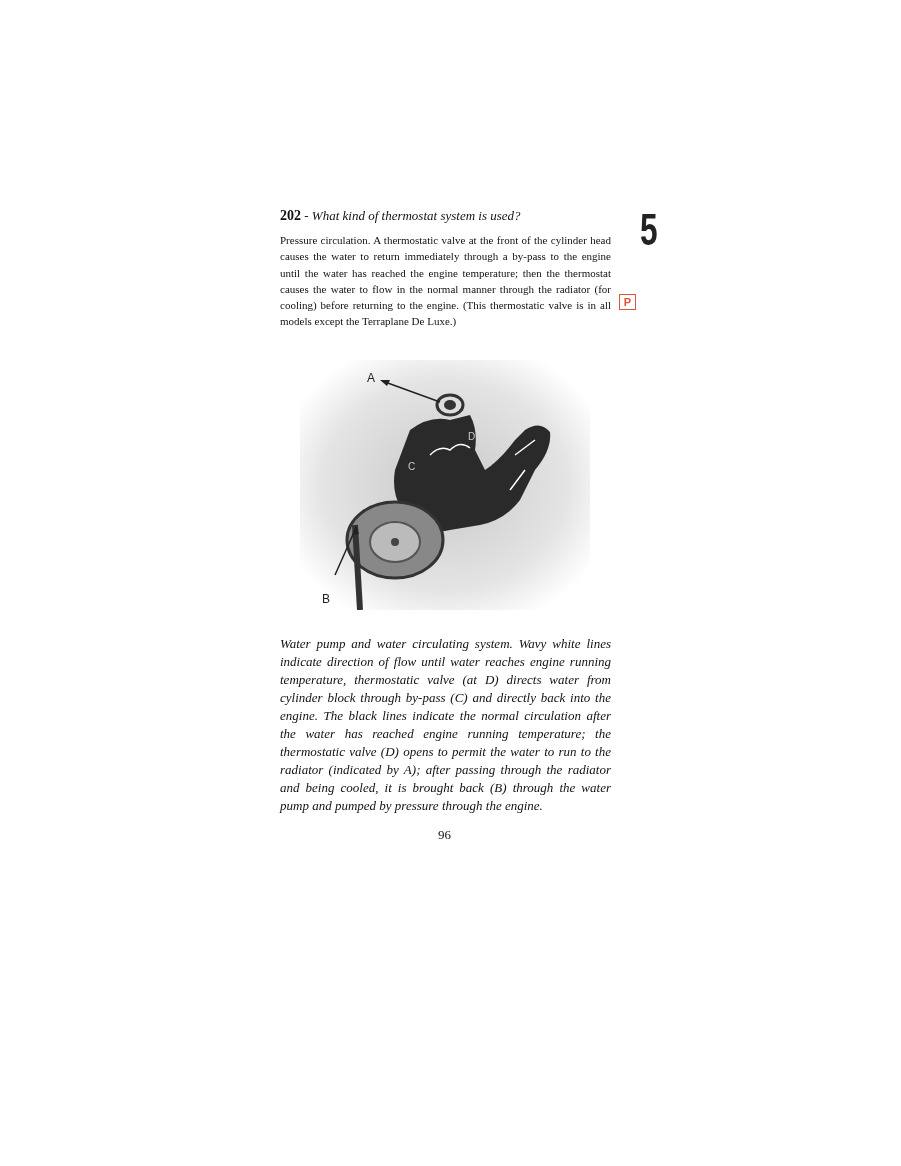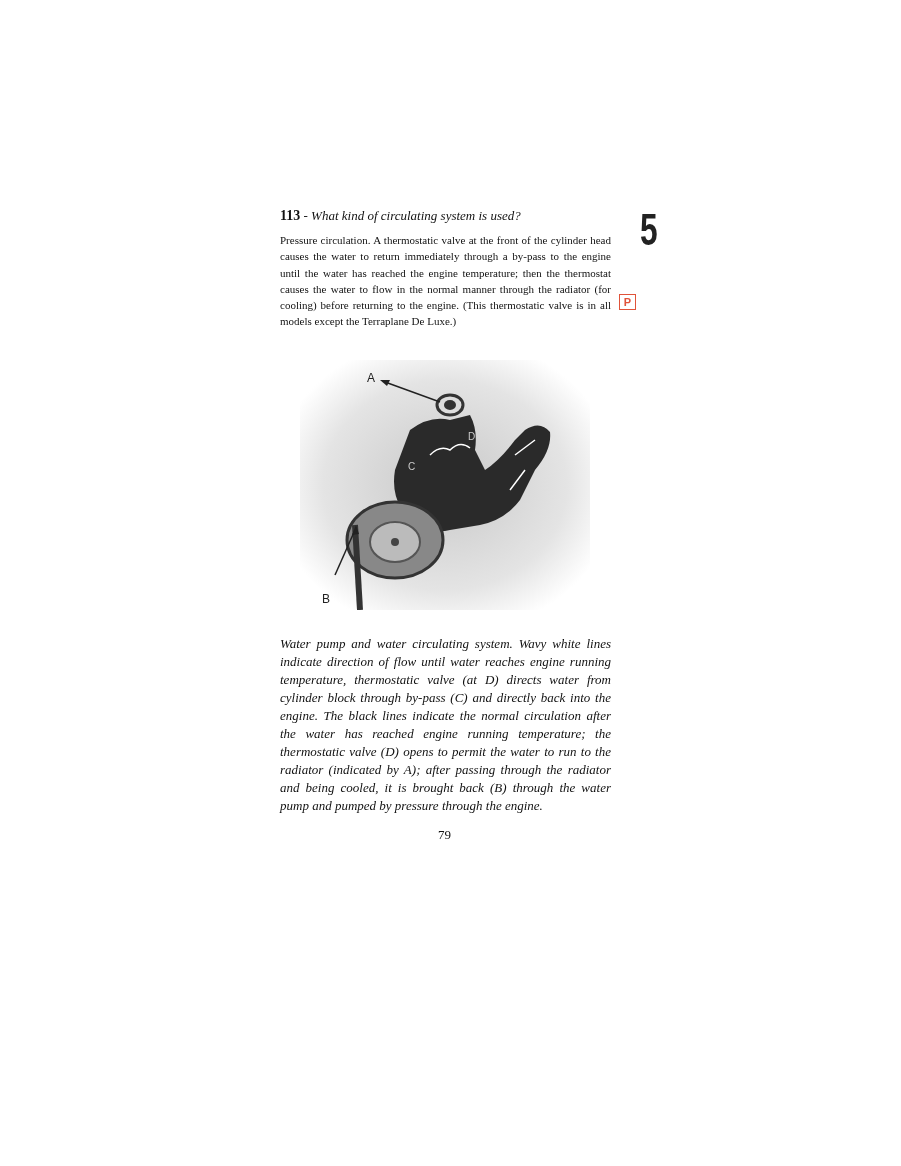--- a/index.html
+++ b/index.html
@@ -40,21 +40,21 @@
   }
   .pagenum {
     position: absolute; left: 438px; top: 827px;
     font-size: 13px;
   }
 </style>
 </head>
 <body>
 
 <div class="question">
-  <span class="num">113</span><span> - </span><span class="q">What kind of circulating system is used?</span>
+  <span class="num">202</span><span> - </span><span class="q">What kind of thermostat system is used?</span>
 </div>
 
 <div class="answer">Pressure circulation. A thermostatic valve at the front of the cylinder head causes the water to return immediately through a by-pass to the engine until the water has reached the engine temperature; then the thermostat causes the water to flow in the normal manner through the radiator (for cooling) before returning to the engine. (This thermostatic valve is in all models except the Terraplane De Luxe.)</div>
 
 <div class="chapter">5</div>
 
 <div class="pbadge">P</div>
 
 <div class="figure">
   <svg viewBox="0 0 290 250">
@@ -86,13 +86,13 @@
     <polygon points="56,165 52,175 59,174" fill="#222"></polygon>
     <text x="67" y="22" font-family="Liberation Sans, sans-serif" font-size="12" fill="#222">A</text>
     <text x="22" y="243" font-family="Liberation Sans, sans-serif" font-size="12" fill="#222">B</text>
     <text x="108" y="110" font-family="Liberation Sans, sans-serif" font-size="10" fill="#ccc">C</text>
     <text x="168" y="80" font-family="Liberation Sans, sans-serif" font-size="10" fill="#ccc">D</text>
   </svg>
 </div>
 
 <div class="caption">Water pump and water circulating system. Wavy white lines indicate direction of flow until water reaches engine running temperature, thermostatic valve (at D) directs water from cylinder block through by-pass (C) and directly back into the engine. The black lines indicate the normal circulation after the water has reached engine running temperature; the thermostatic valve (D) opens to permit the water to run to the radiator (indicated by A); after passing through the radiator and being cooled, it is brought back (B) through the water pump and pumped by pressure through the engine.</div>
 
-<div class="pagenum">79</div>
+<div class="pagenum">96</div>
 
 </body></html>

